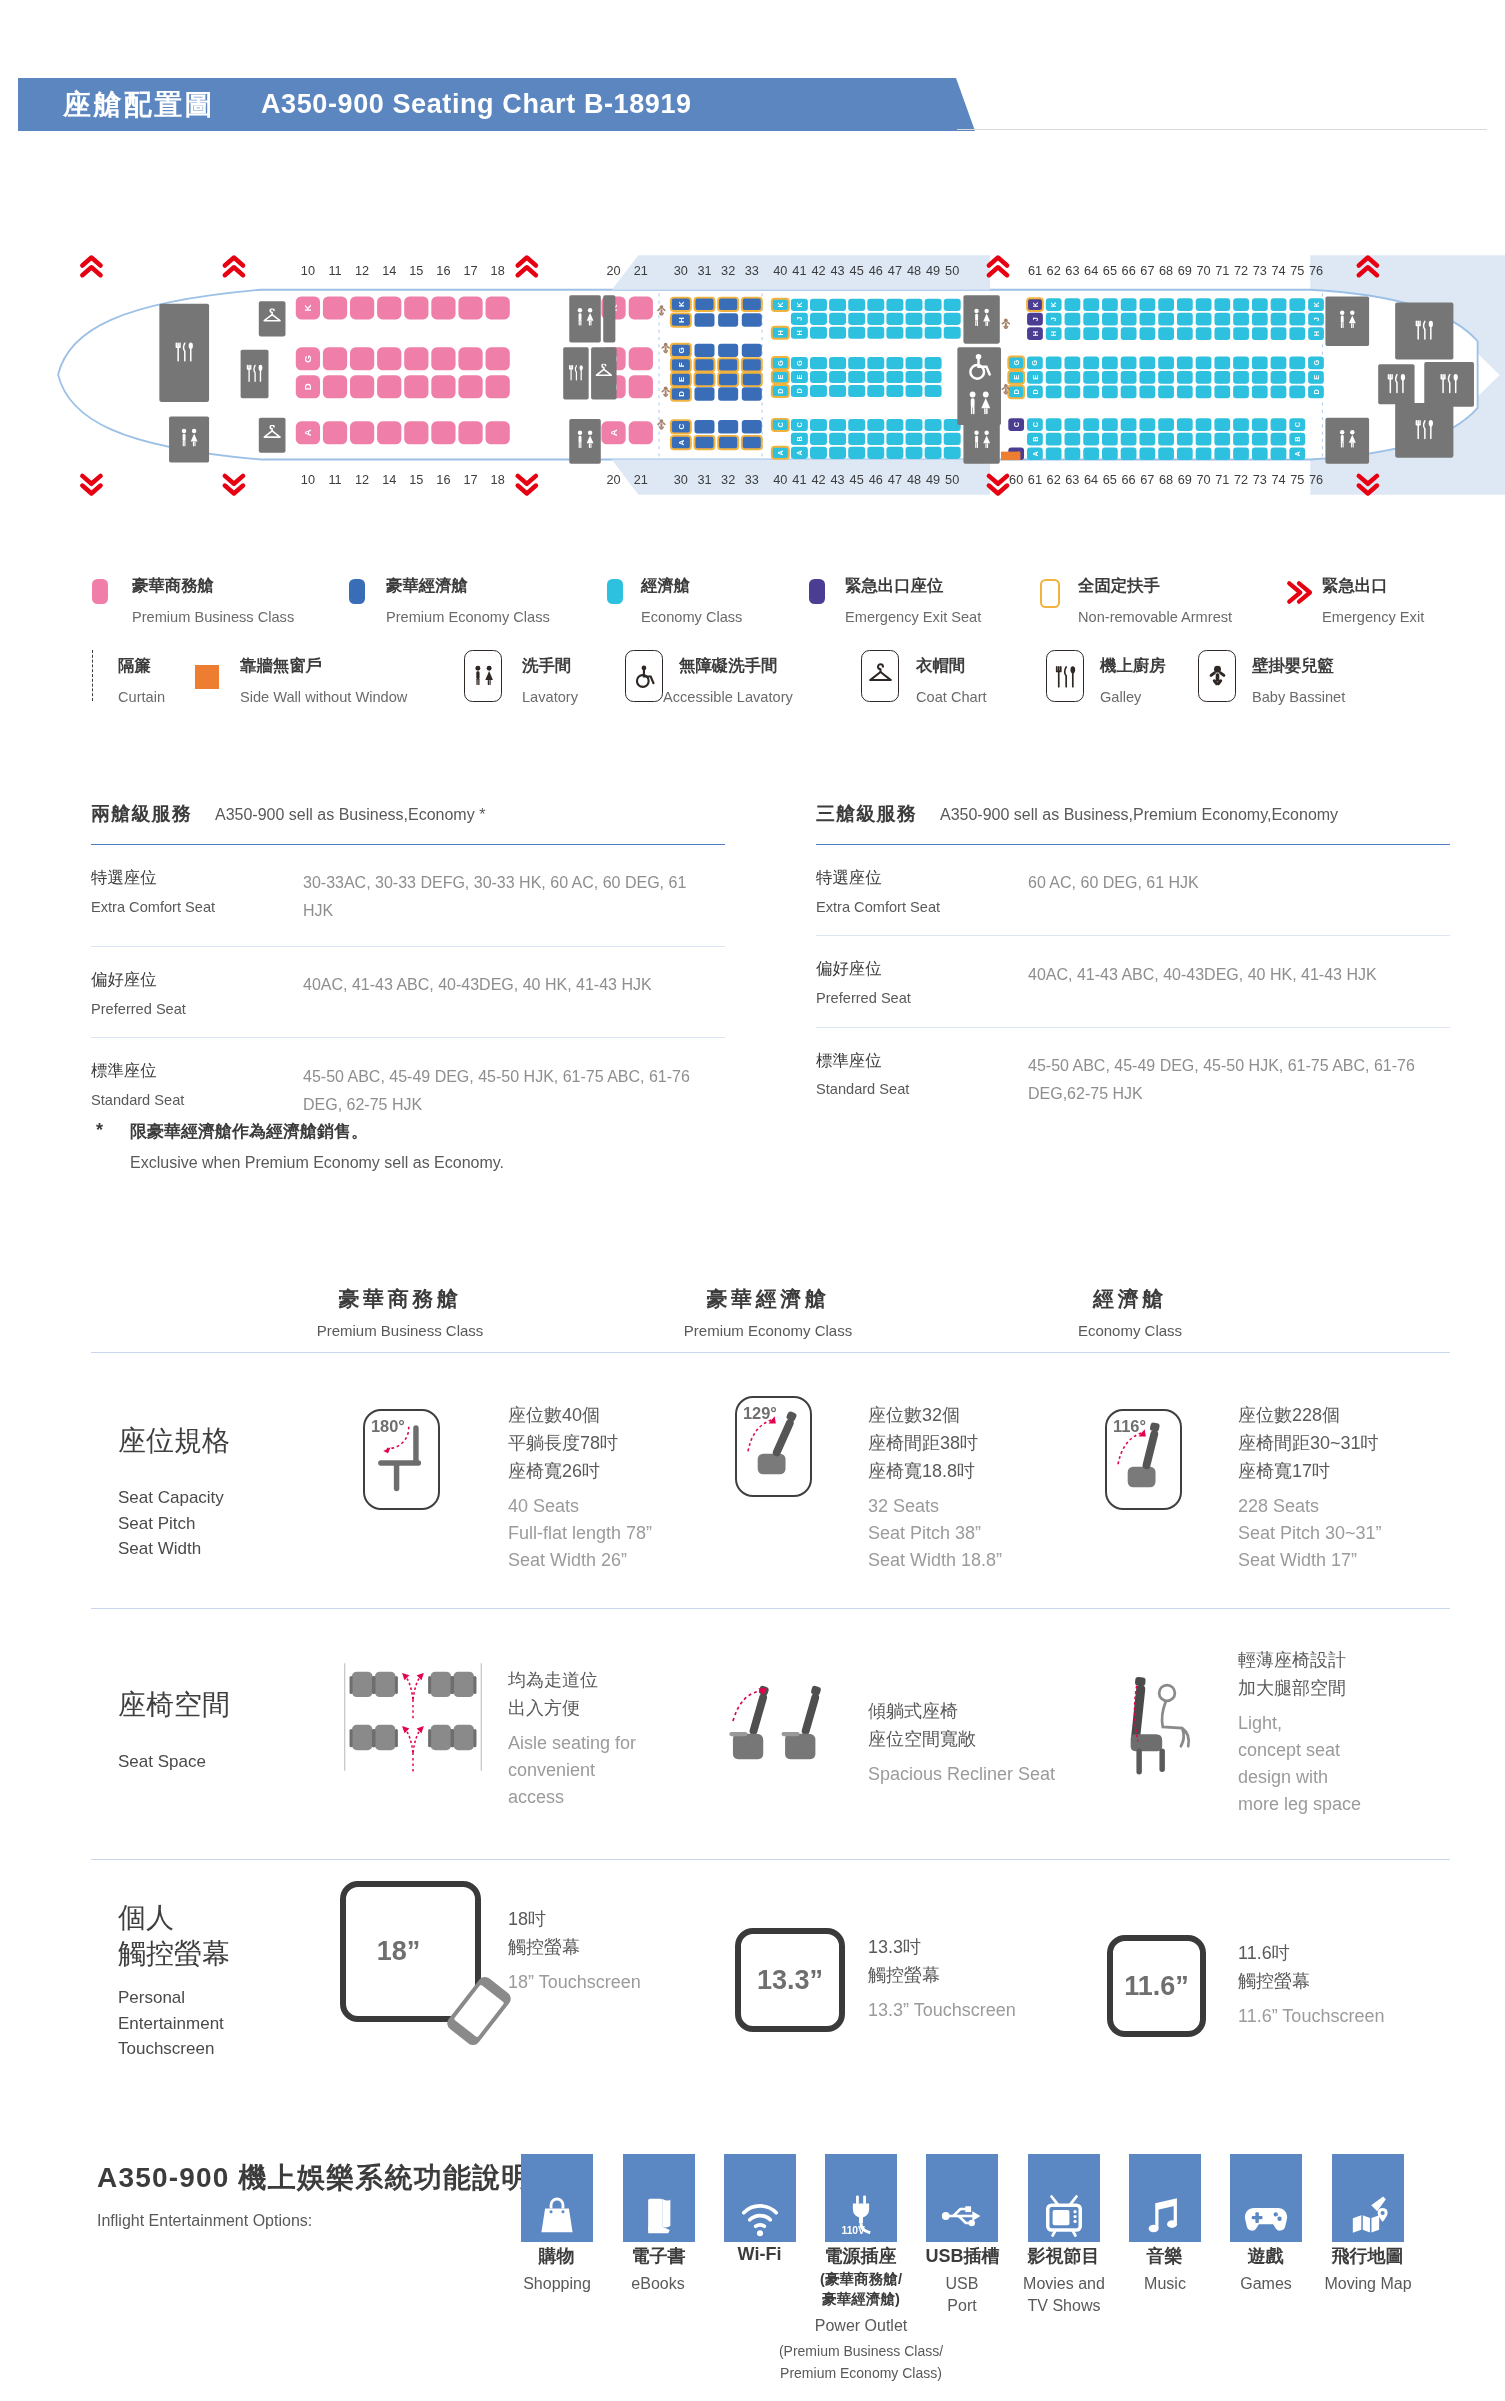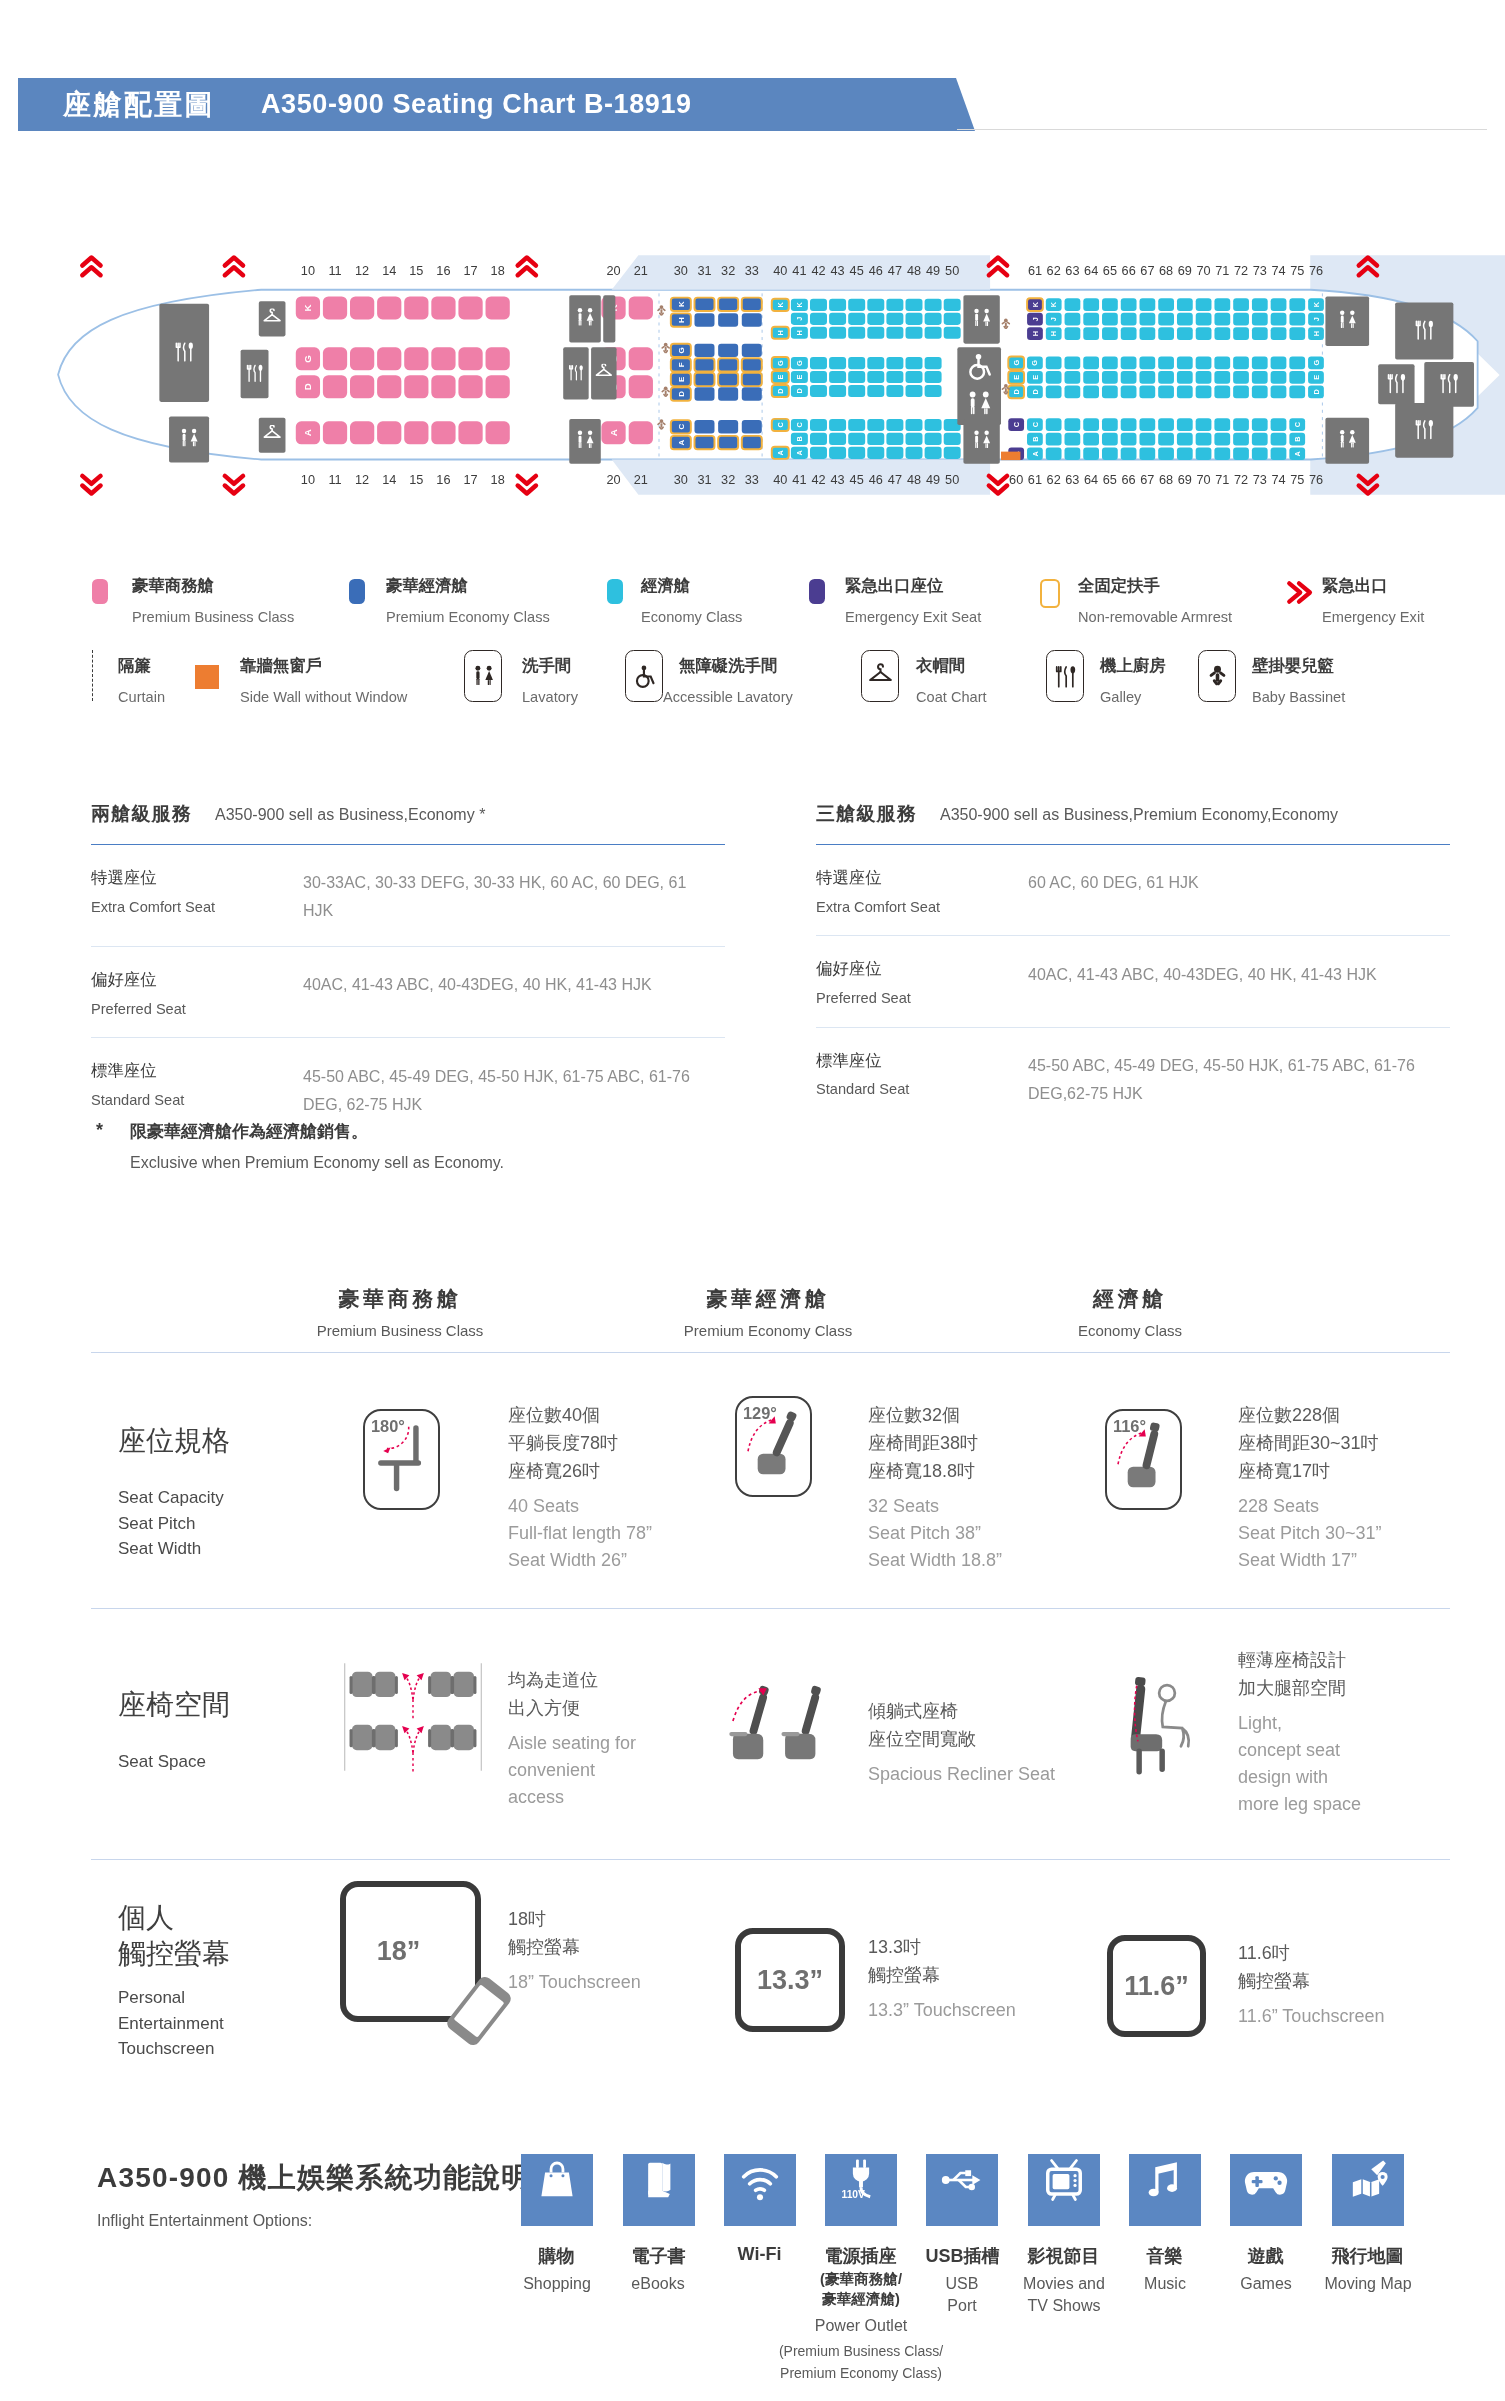--- a/index.html
+++ b/index.html
@@ -41,21 +41,21 @@
   .cmp-rowlabel .rl-zh{font-size:28px;color:#3f3f3f;line-height:1.3;white-space:pre-line;}
   .spec-zh{font-size:18px;color:#5a5a5a;line-height:1.55;white-space:nowrap;}
   .spec-en{font-size:18px;color:#9b9b9b;line-height:1.5;margin-top:7.3px;white-space:nowrap;}
   .angle-box{position:absolute;width:73px;height:97px;border:2.4px solid #3f3f3f;border-radius:18px;background:#fff;}
   .angle-box .ang{position:absolute;left:6px;top:6px;font-size:16.4px;font-weight:bold;color:#6f6f6f;}
   .screen-box{position:absolute;border:6px solid #3a3a3a;border-radius:18px;background:#fff;display:flex;align-items:center;justify-content:center;}
   .screen-box .sz{font-size:27px;font-weight:bold;color:#6f6f6f;}
   
   #ent-zh{position:absolute;left:97px;top:2159px;font-size:28px;font-weight:bold;color:#3c3c3c;letter-spacing:1.2px;}
   #ent-en{position:absolute;left:97px;top:2212px;font-size:16px;color:#595959;}
-  .tile{position:absolute;width:72px;height:72px;display:flex;align-items:flex-start;justify-content:center;}
+  .tile{position:absolute;width:72px;height:88px;display:flex;align-items:flex-end;justify-content:center;}
   .tile-zh{position:absolute;width:133px;text-align:center;font-size:18px;font-weight:bold;color:#3c3c3c;white-space:nowrap;}
   .tile-en{position:absolute;width:158px;text-align:center;font-size:16px;color:#595959;line-height:1.4;}
   .tile-zh2{position:absolute;width:146px;text-align:center;font-size:14.6px;font-weight:bold;color:#3c3c3c;line-height:1.35;}
   .tile-en2{position:absolute;width:194px;text-align:center;font-size:14px;color:#595959;line-height:1.6;}
 </style>
 </head>
 <body>
 
 <div id="page">
   <div id="banner" style="background: rgb(91, 134, 191); gap: 28px;">

